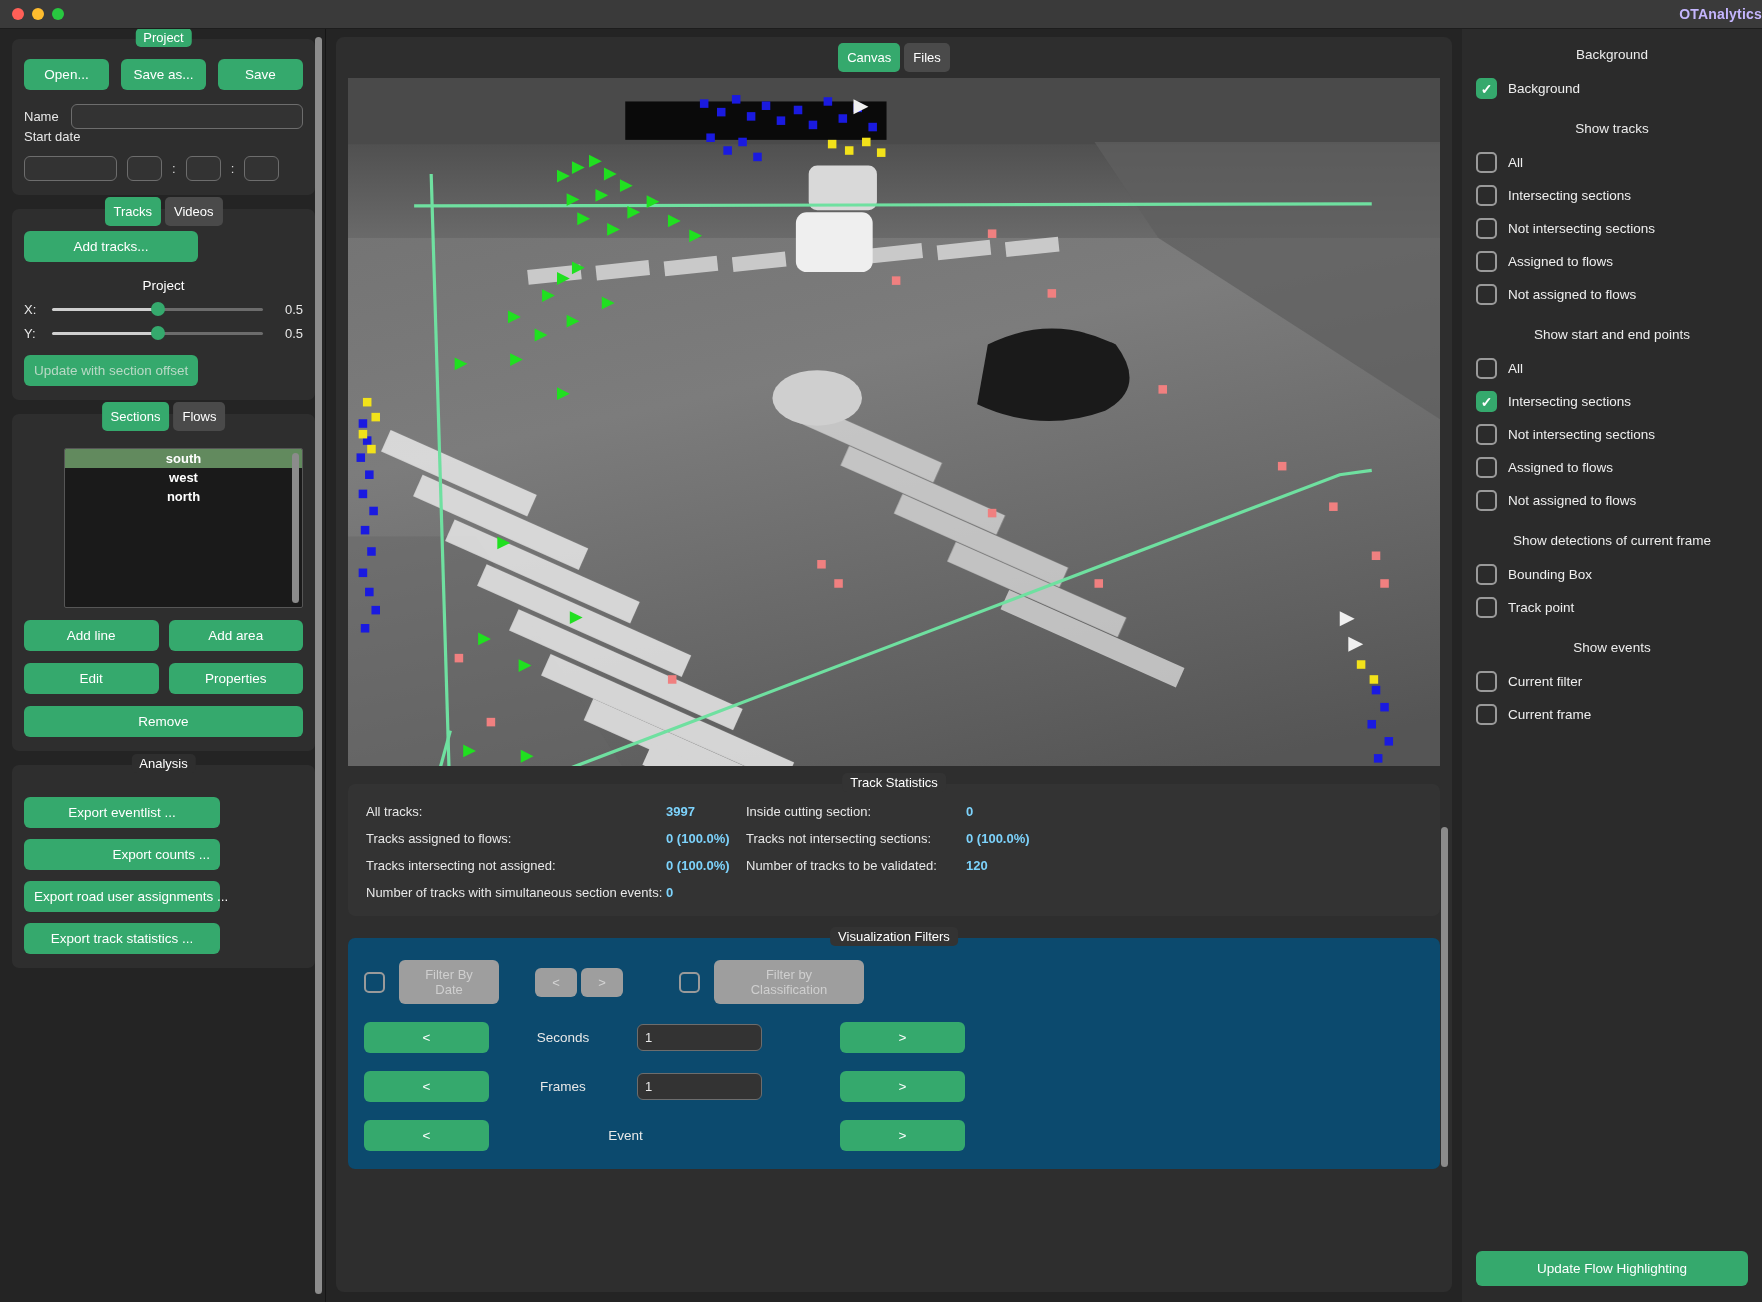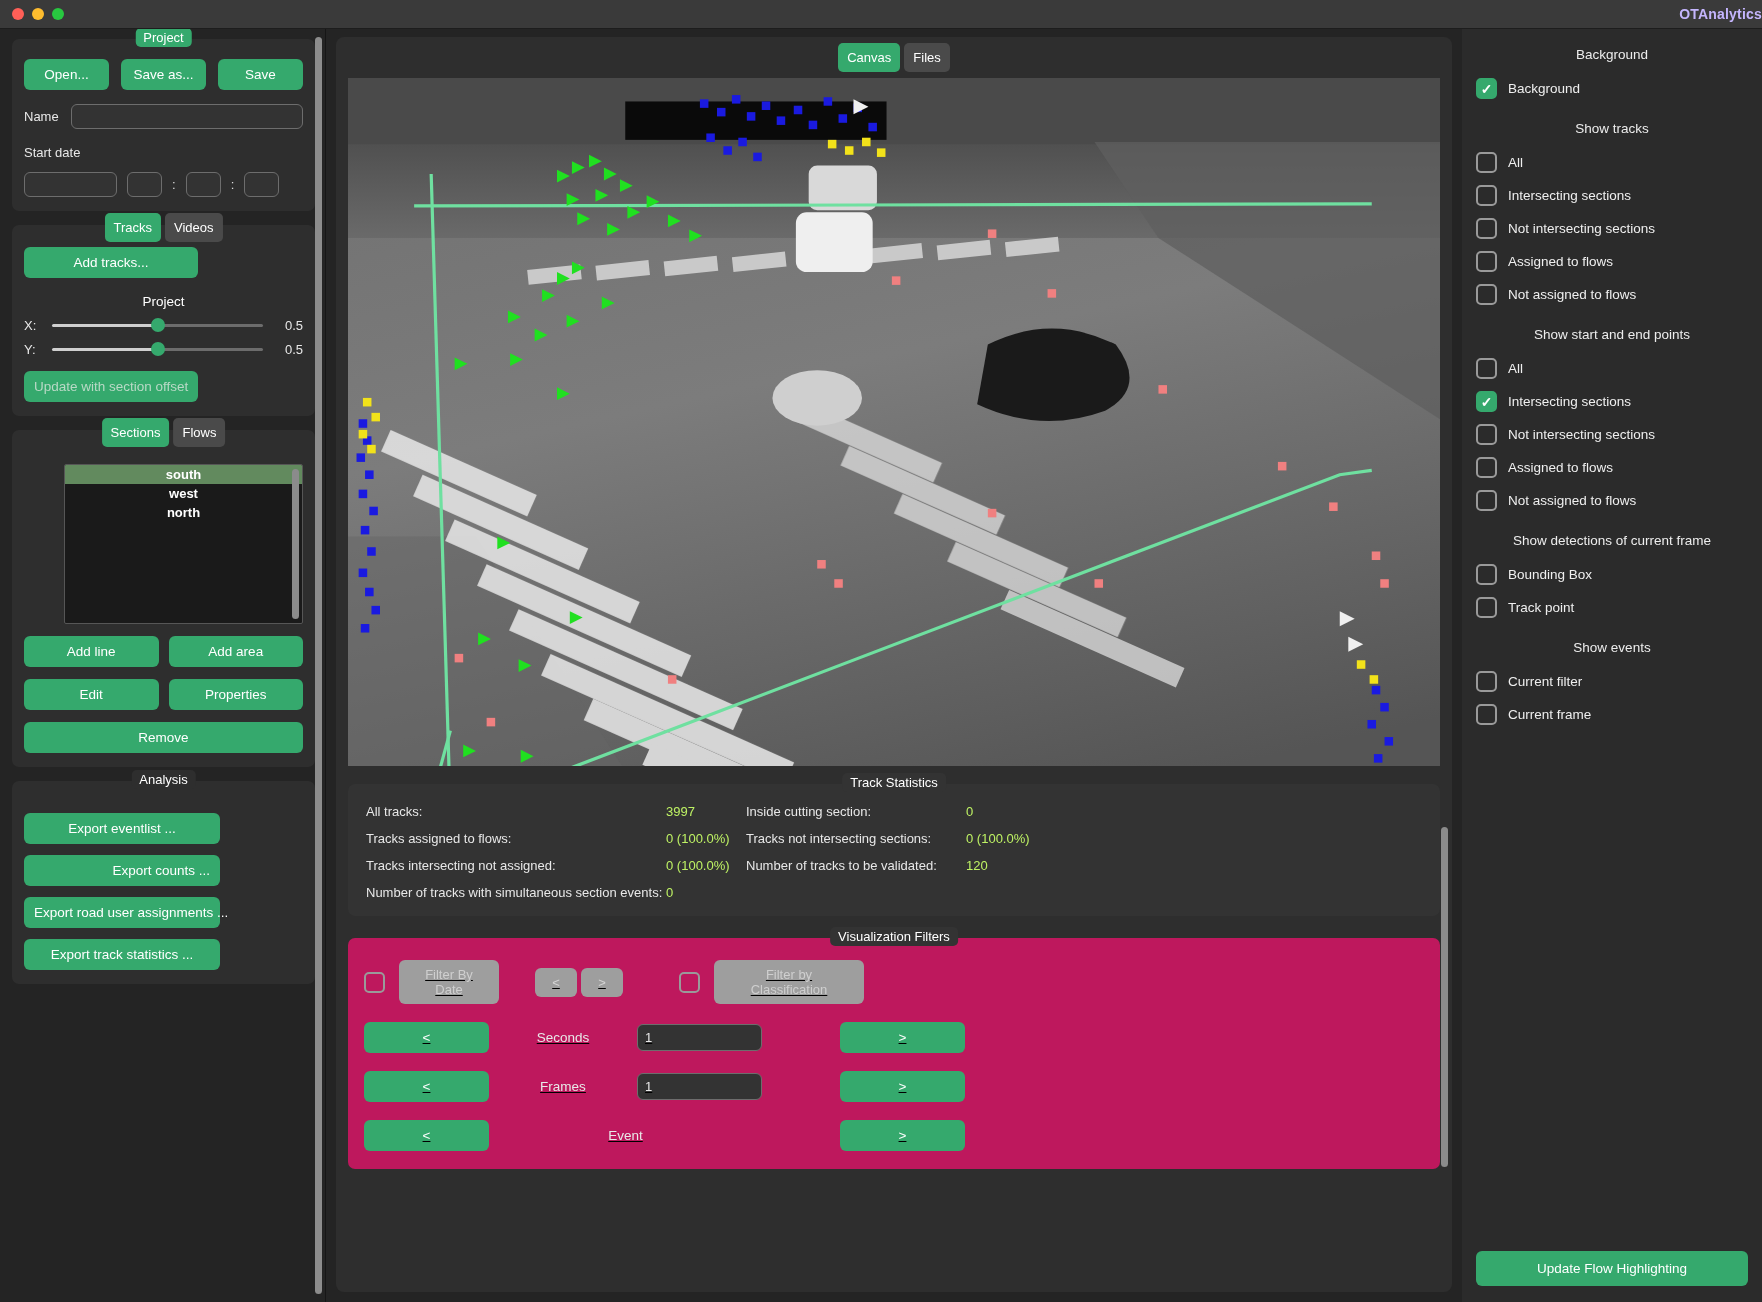--- a/index.html
+++ b/index.html
@@ -140,25 +140,25 @@
   .stats-panel {
     background: #333333; border-radius: 7px; padding: 20px 18px 16px 18px;
     position: relative;
   }
   .stats-grid {
     display: grid;
     grid-template-columns: 300px 80px 220px 90px;
     row-gap: 12px; align-items: baseline;
   }
   .stat-label { font-size: 13px; color: #e8e8e8; }
-  .stat-value { font-size: 13px; color: #bef264; }
+  .stat-value { font-size: 13px; color: #7dd3fc; font-weight: bold; }
 
   .filters-panel {
-    background: #be185d; border-radius: 7px; margin: 22px 12px 0 12px;
-    padding: 22px 16px 18px 16px; position: relative; text-decoration: underline;
+    background: #0c4a6e; border-radius: 7px; margin: 22px 12px 0 12px;
+    padding: 22px 16px 18px 16px; position: relative;
   }
   .filter-top { display: flex; align-items: center; gap: 14px; }
   .cb {
     width: 21px; height: 21px; border-radius: 5px;
     border: 2px solid #9a9a9a; background: transparent;
     display: inline-flex; align-items: center; justify-content: center;
     flex: 0 0 21px;
   }
   .cb.checked { background: #35a96d; border-color: #35a96d; }
   .cb .chk { color: #fff; font-size: 14px; line-height: 1; font-weight: bold; }
@@ -228,21 +228,21 @@
         <div class="panel-title accent">Project</div>
         <div class="btn-row">
           <button class="btn">Open...</button>
           <button class="btn">Save as...</button>
           <button class="btn">Save</button>
         </div>
         <div class="field-row">
           <span class="lbl">Name</span>
           <input class="textinput" style="flex: 1 1 0%;" value="">
         </div>
-        <div class="lbl" style="margin-top:16px;">Start date</div>
+        <div class="lbl" style="">Start date</div>
         <div class="date-row">
           <input class="textinput" style="width: 93px;" value="">
           <input class="textinput" style="width: 35px;" value="">
           <span class="date-sep">:</span>
           <input class="textinput" style="width: 35px;" value="">
           <span class="date-sep">:</span>
           <input class="textinput" style="width: 35px;" value="">
         </div>
       </div>
 

